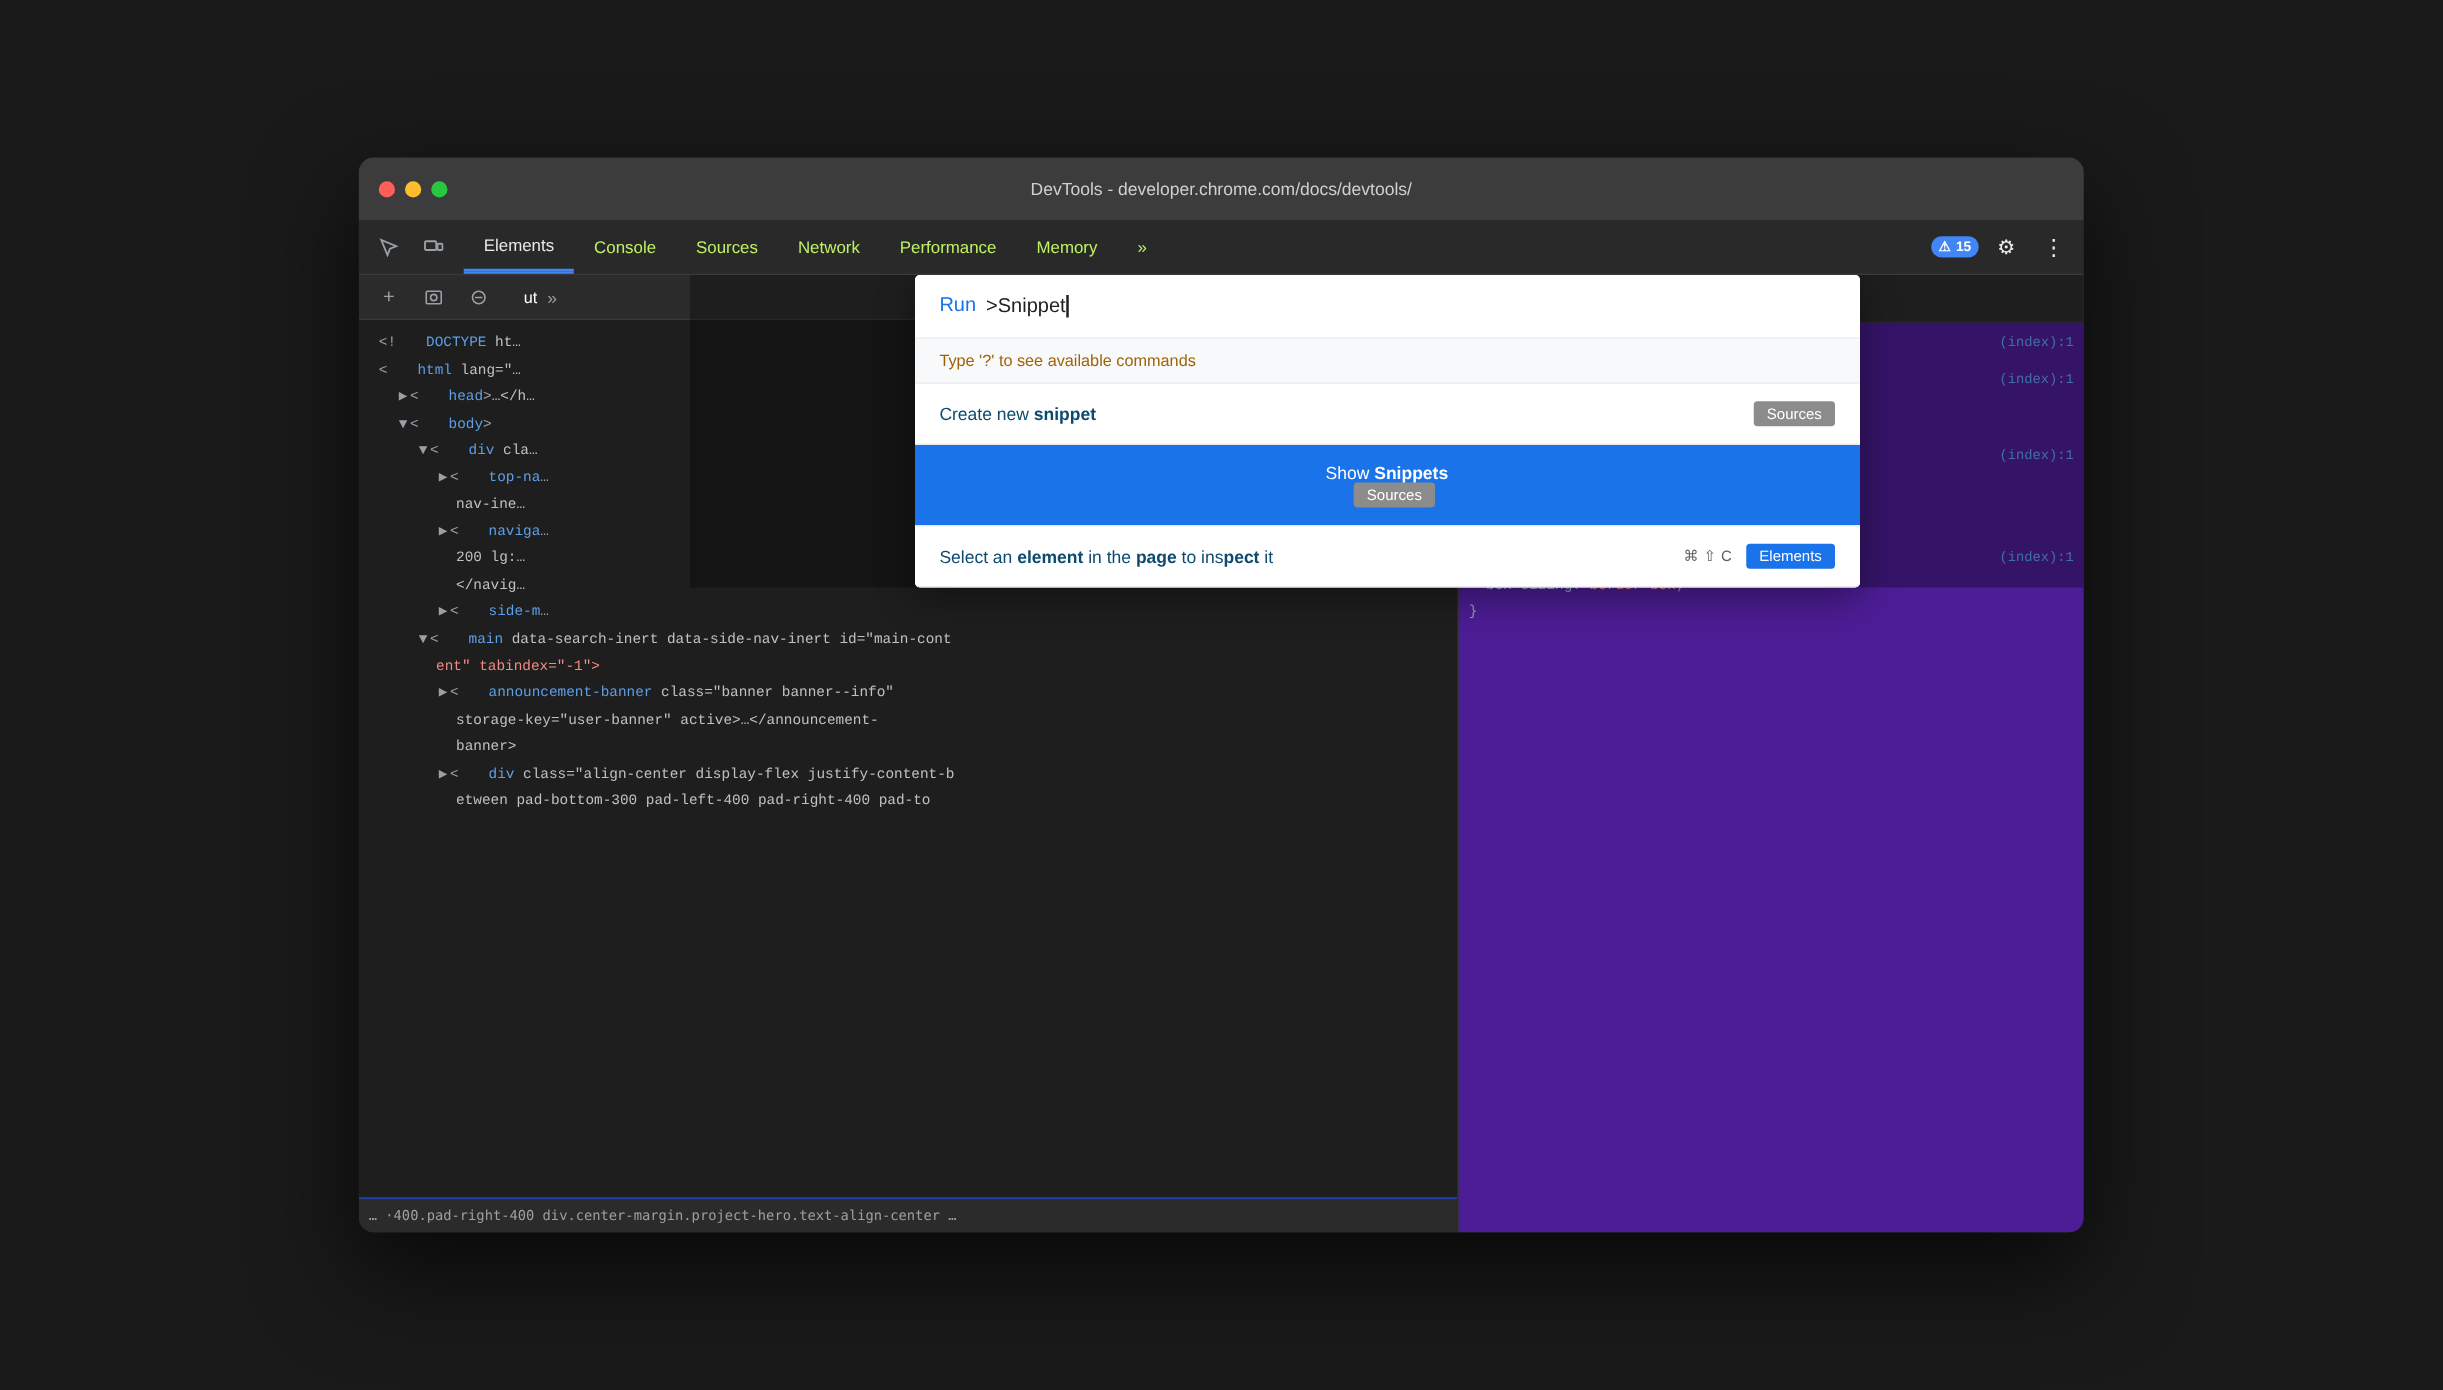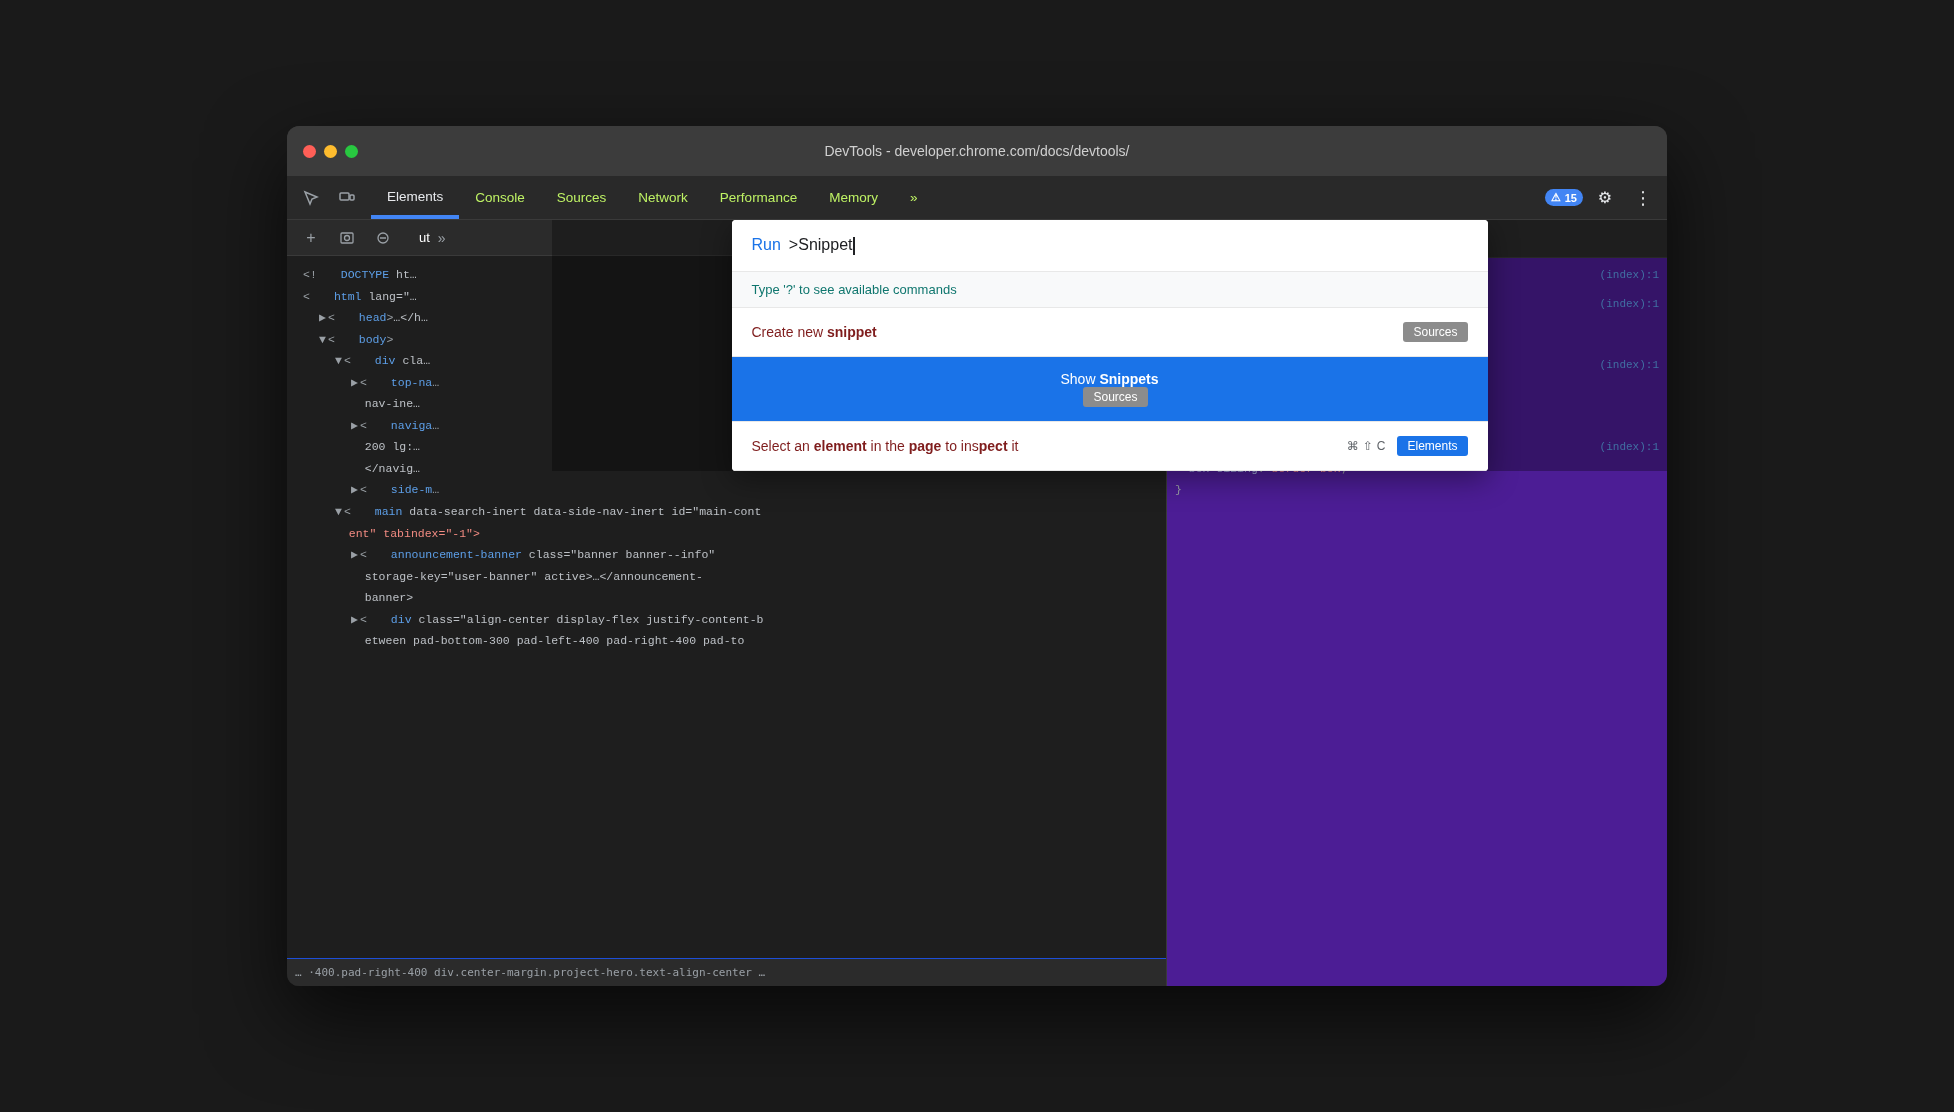--- a/index.html
+++ b/index.html
@@ -306,21 +306,21 @@
       margin-left: 1px;
       animation: blink 1s step-end infinite;
     }
 
     @keyframes blink {
       50% { opacity: 0; }
     }
 
     .command-hint {
       padding: 10px 20px;
-      color: #0f766e;
+      color: #a16207;
       font-size: 13px;
       background: #f8f9fa;
       border-bottom: 1px solid #e8e8e8;
     }
 
     .command-item {
       display: flex;
       align-items: center;
       padding: 14px 20px;
       border-bottom: 1px solid #e8e8e8;
@@ -329,21 +329,21 @@
     }
 
     .command-item.highlighted {
       background: #1a73e8;
       flex-direction: column;
     }
 
     .command-item-text {
       flex: 1;
       font-size: 14px;
-      color: #7f1d1d;
+      color: #0c4a6e;
       font-family: -apple-system, BlinkMacSystemFont, sans-serif;
     }
 
     .command-item.highlighted .command-item-text {
       color: #fff;
     }
 
     .command-item-text strong {
       font-weight: 700;
     }

